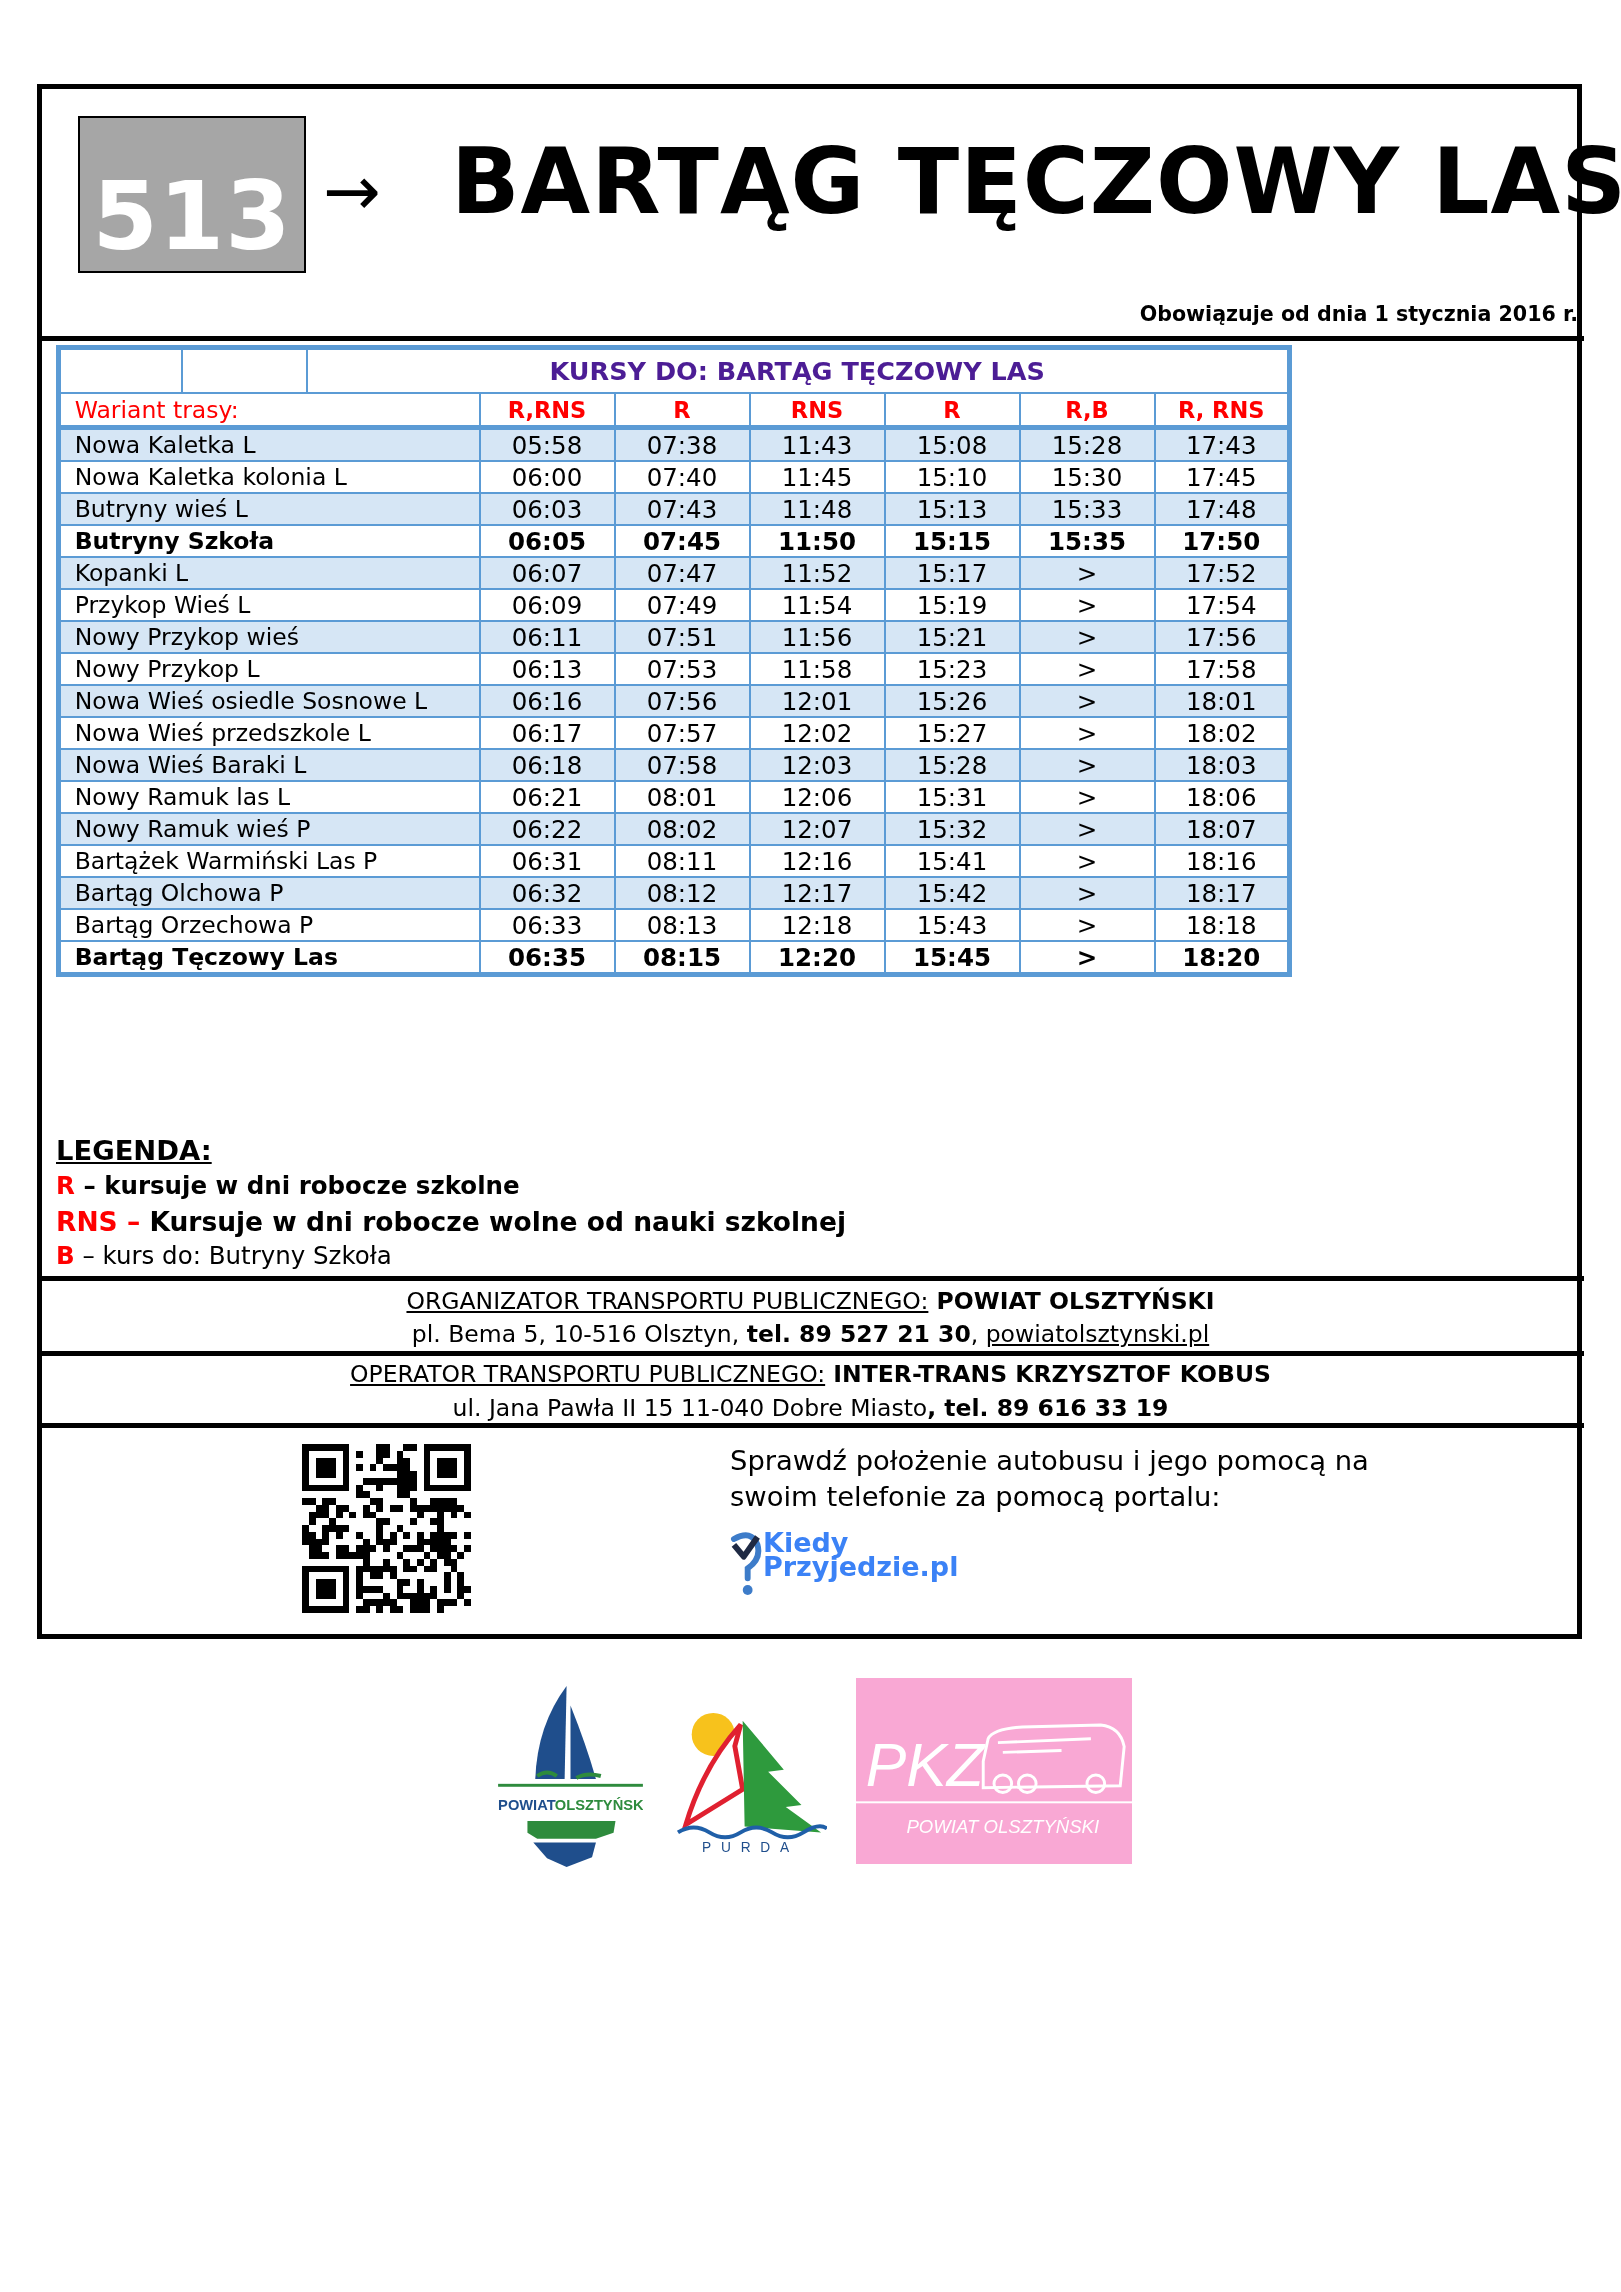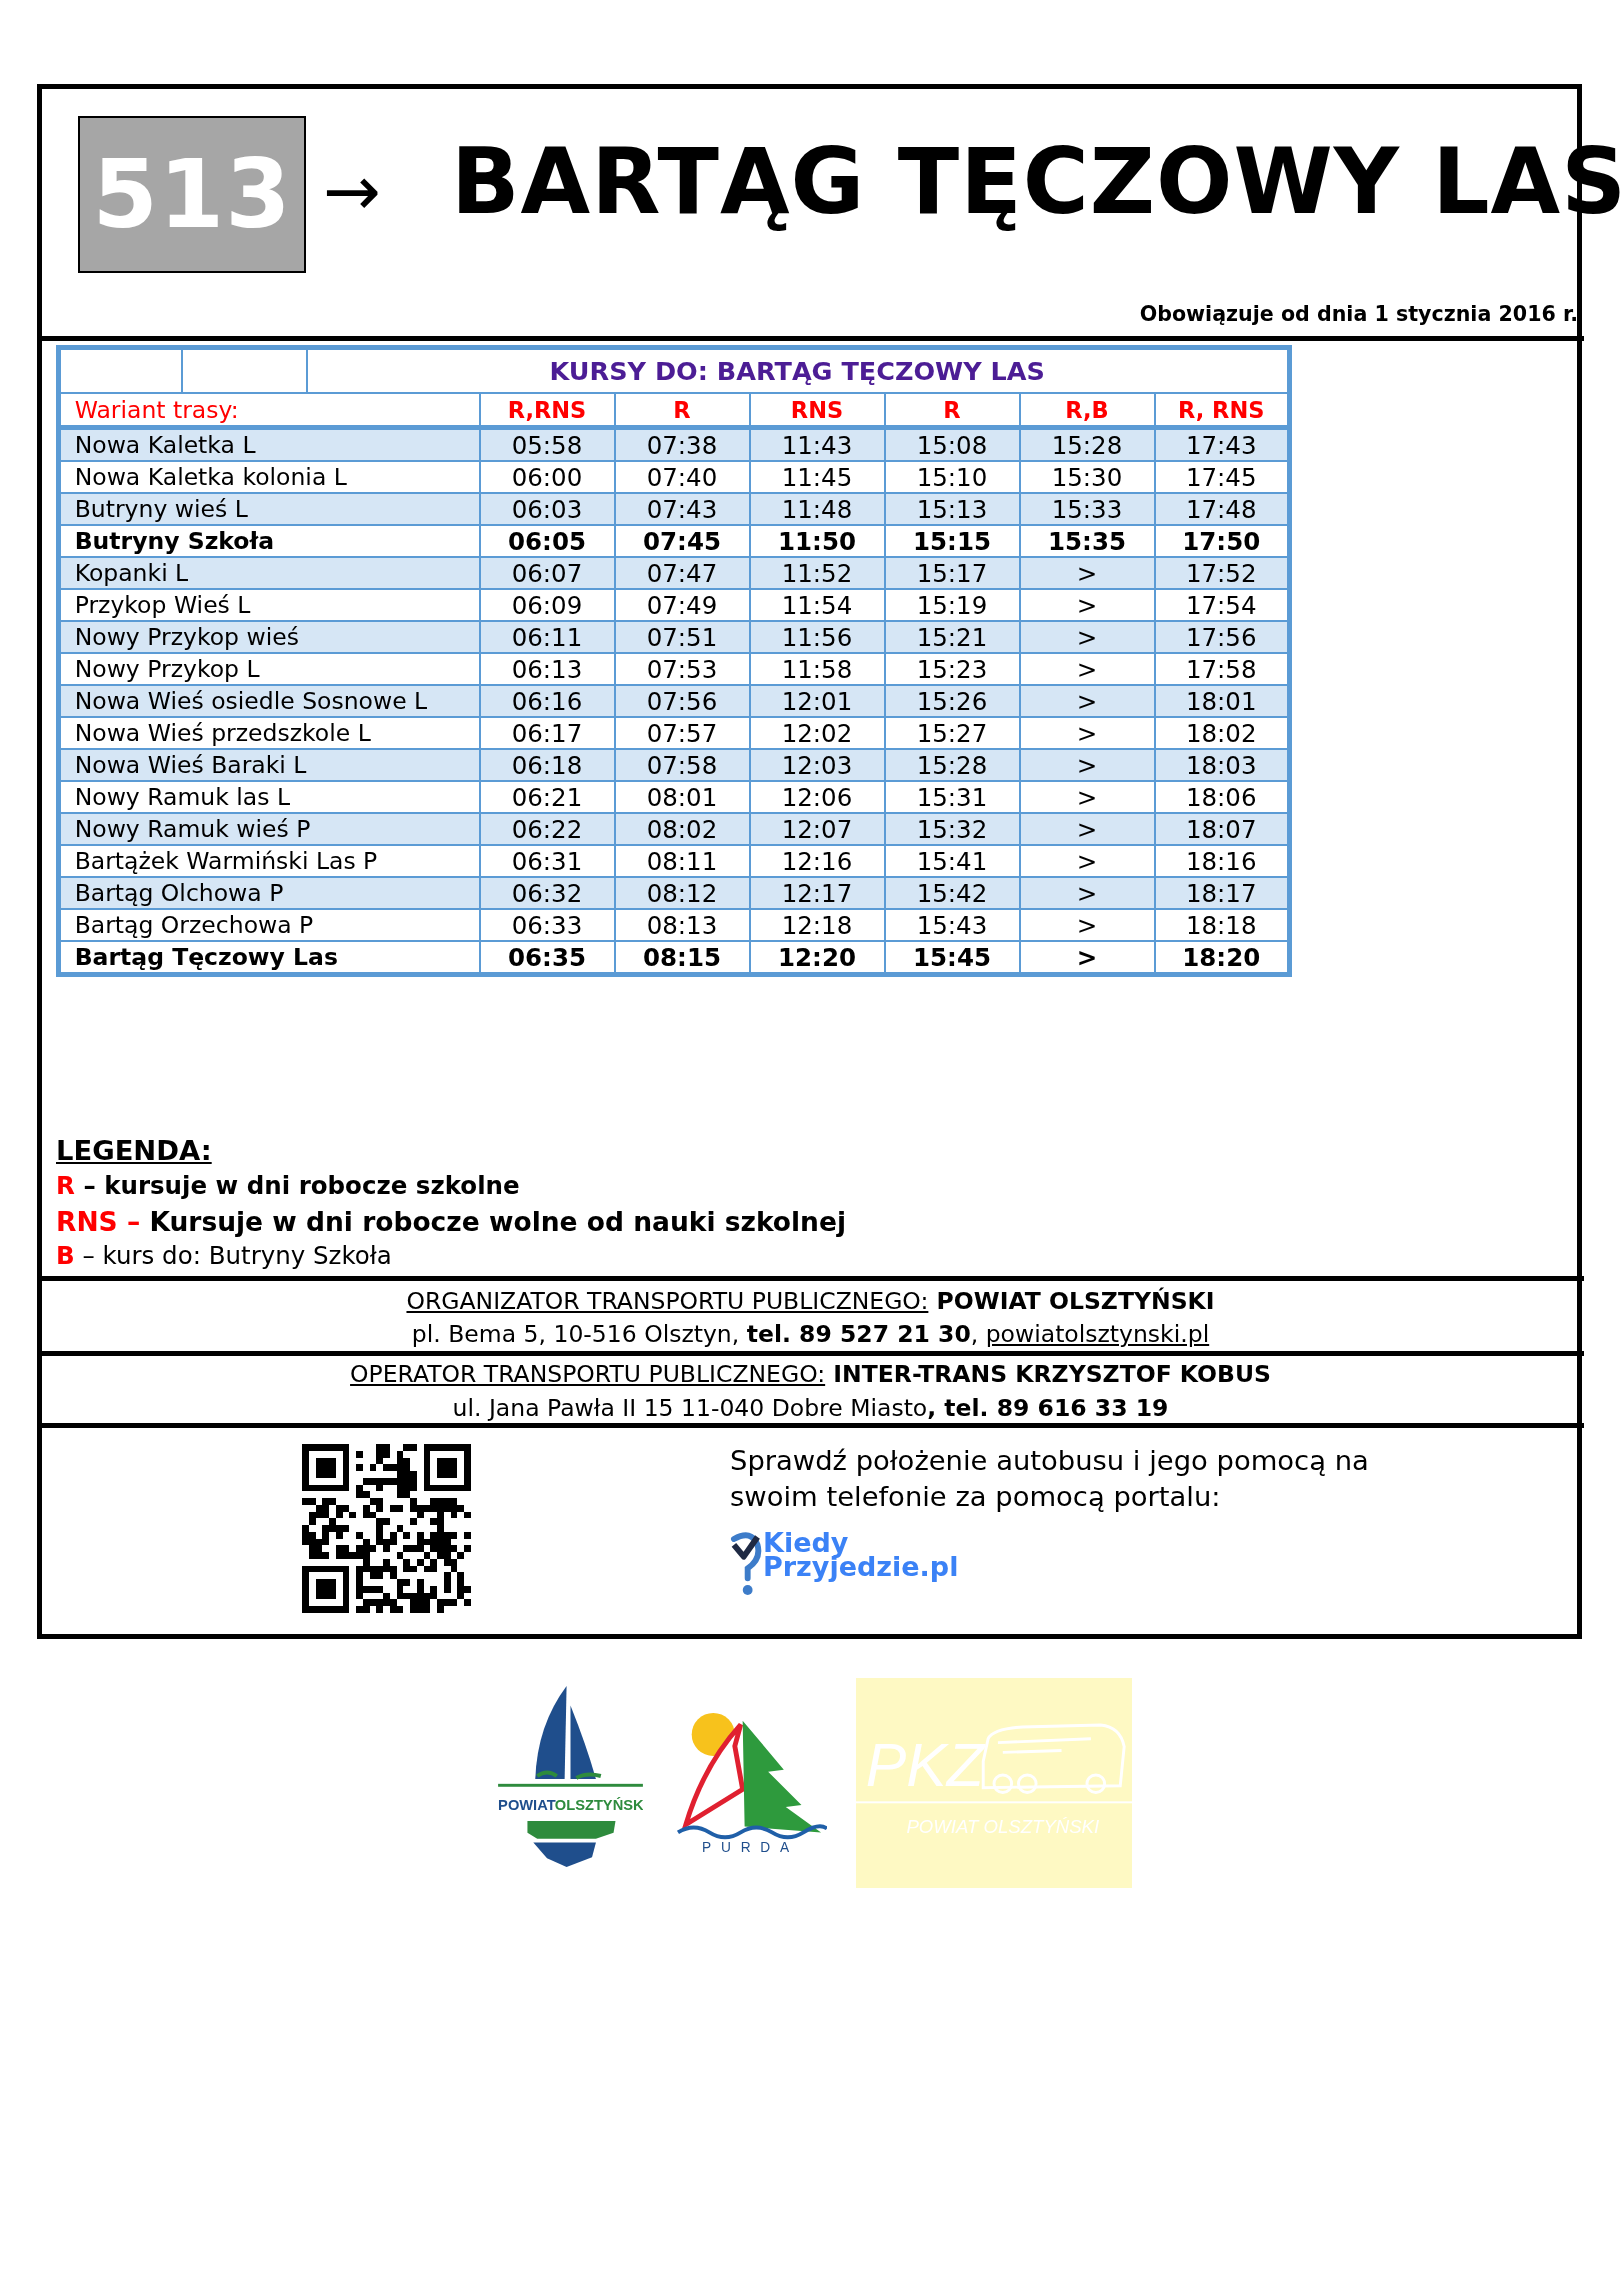--- a/index.html
+++ b/index.html
@@ -6,21 +6,21 @@
   body { width:1621px; height:2293px; position:relative; overflow:hidden;
          font-family:"DejaVu Sans", sans-serif; color:#000; }
   .abs { position:absolute; }
 
   
   #frame { left:37px; top:84px; width:1535px; height:1545px; border:5.9px solid #000; box-sizing:content-box; }
   .hline { position:absolute; left:37px; width:1547px; height:4.9px; background:#000; }
 
   
   #route-box { left:78px; top:116px; width:224px; height:153px; background:#a6a6a6; border:2.9px solid #000;
-               display:flex; align-items:center; justify-content:center; }
+               display:flex; align-items:flex-end; justify-content:center; }
   #route-num { color:#fff; font-weight:bold; font-size:94px; letter-spacing:1px; font-family:"DejaVu Sans", sans-serif; }
   #arrow { left:323px; top:137px; font-size:69px; line-height:108px; }
   #title { left:451px; top:120px; font-size:90px; font-weight:bold; line-height:123px; letter-spacing:1px; white-space:nowrap; }
   #valid { right:43px; top:302px; font-size:20.6px; font-weight:bold; white-space:nowrap; }
 
   
   #tt { position:absolute; left:56px; top:345px; border-collapse:collapse; background:#5b9bd5;
         border:5.9px solid #5b9bd5; table-layout:fixed; }
   #tt td { border:2.9px solid #5b9bd5; padding:0; height:30px; font-size:24.5px; text-align:center;
            white-space:nowrap; overflow:hidden; background:#fff; font-family:"DejaVu Sans", sans-serif; }
@@ -45,21 +45,21 @@
 
   
   #qr { left:302px; top:1444px; width:169px; height:169px; }
   #portal-text { left:730px; top:1443px; font-size:27.4px; line-height:36px; }
   #kp-logo { left:730px; top:1529px; width:216px; height:71px; }
   #kp-text { left:763px; top:1531px; color:#3b82f6; font-weight:bold; font-size:27px; line-height:23.5px; }
 
   
   #logo-powiat { left:498px; top:1686px; width:145px; height:181px; }
   #logo-purda { left:674px; top:1707px; width:153px; height:147px; }
-  #logo-pkz { left:856px; top:1678px; width:276px; height:210px; background:#fef9c3; }
+  #logo-pkz { left:856px; top:1678px; width:276px; height:186px; background:#f9a8d4; }
 </style>
 </head>
 <body>
 
 <div id="frame" class="abs"></div>
 <div class="hline" style="top:336px"></div>
 <div class="hline" style="top:1276px"></div>
 <div class="hline" style="top:1351px"></div>
 <div class="hline" style="top:1423px"></div>
 

